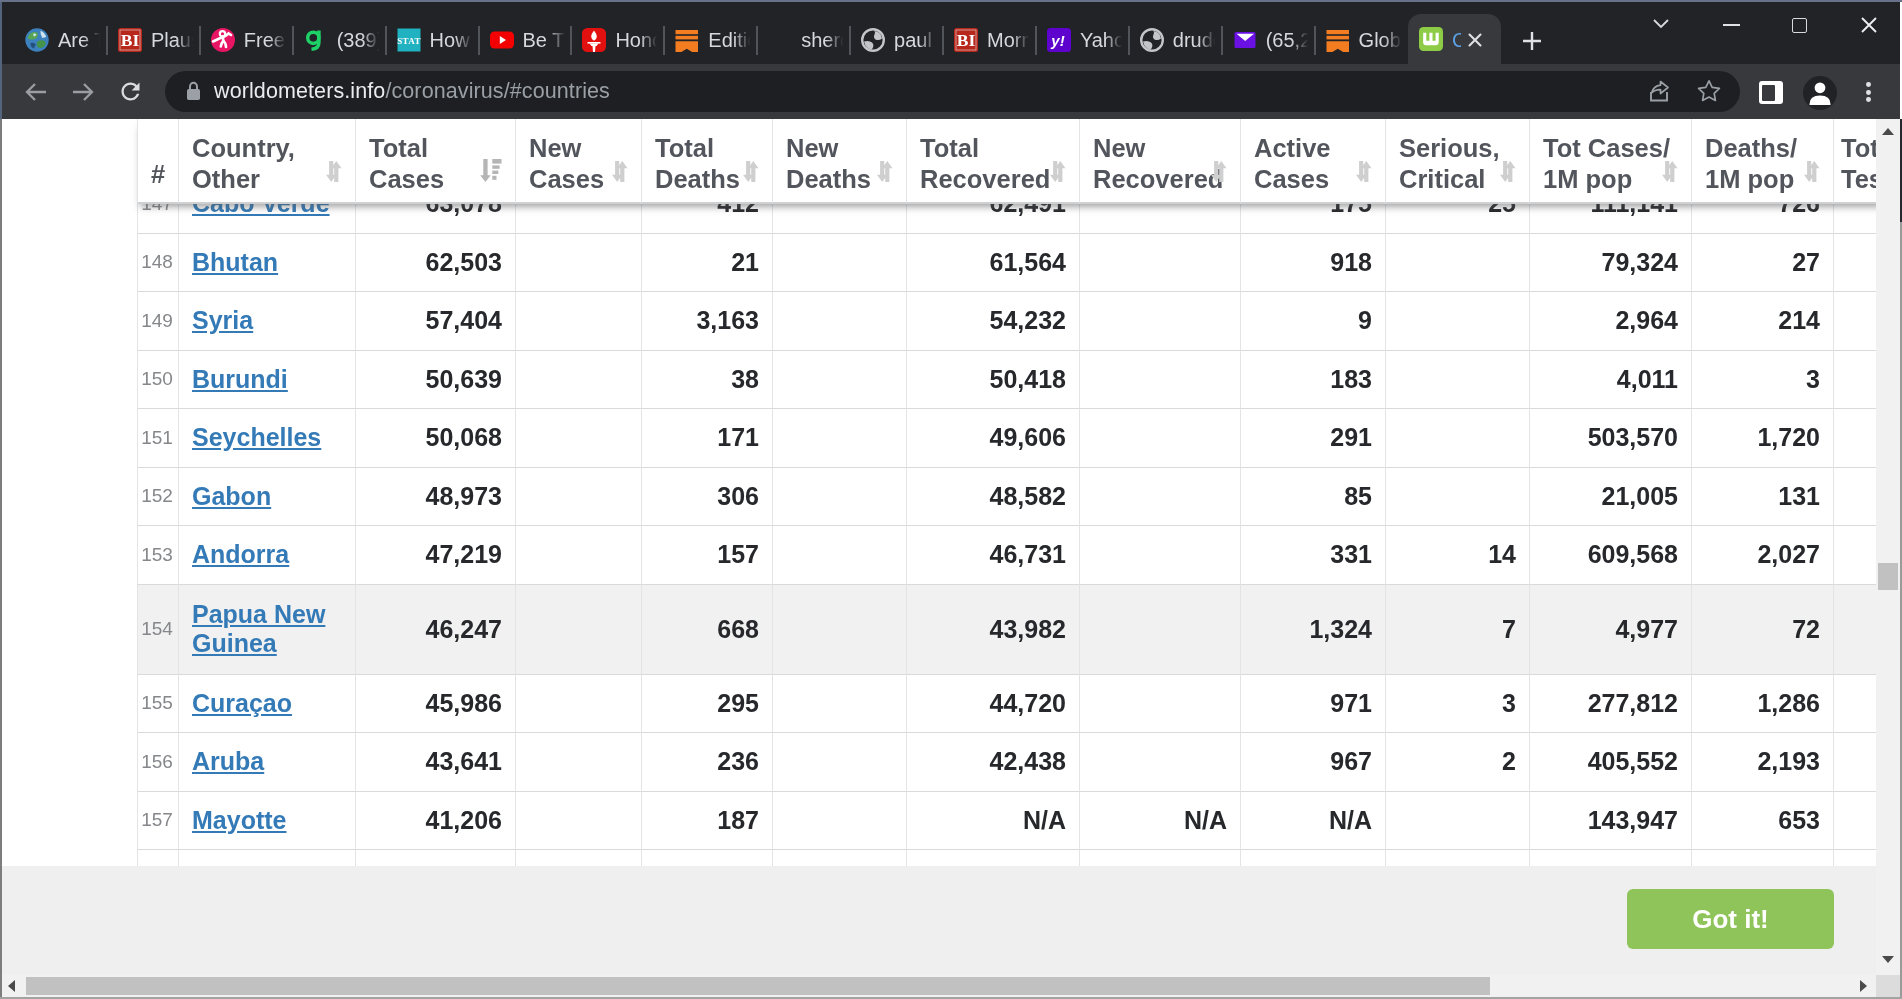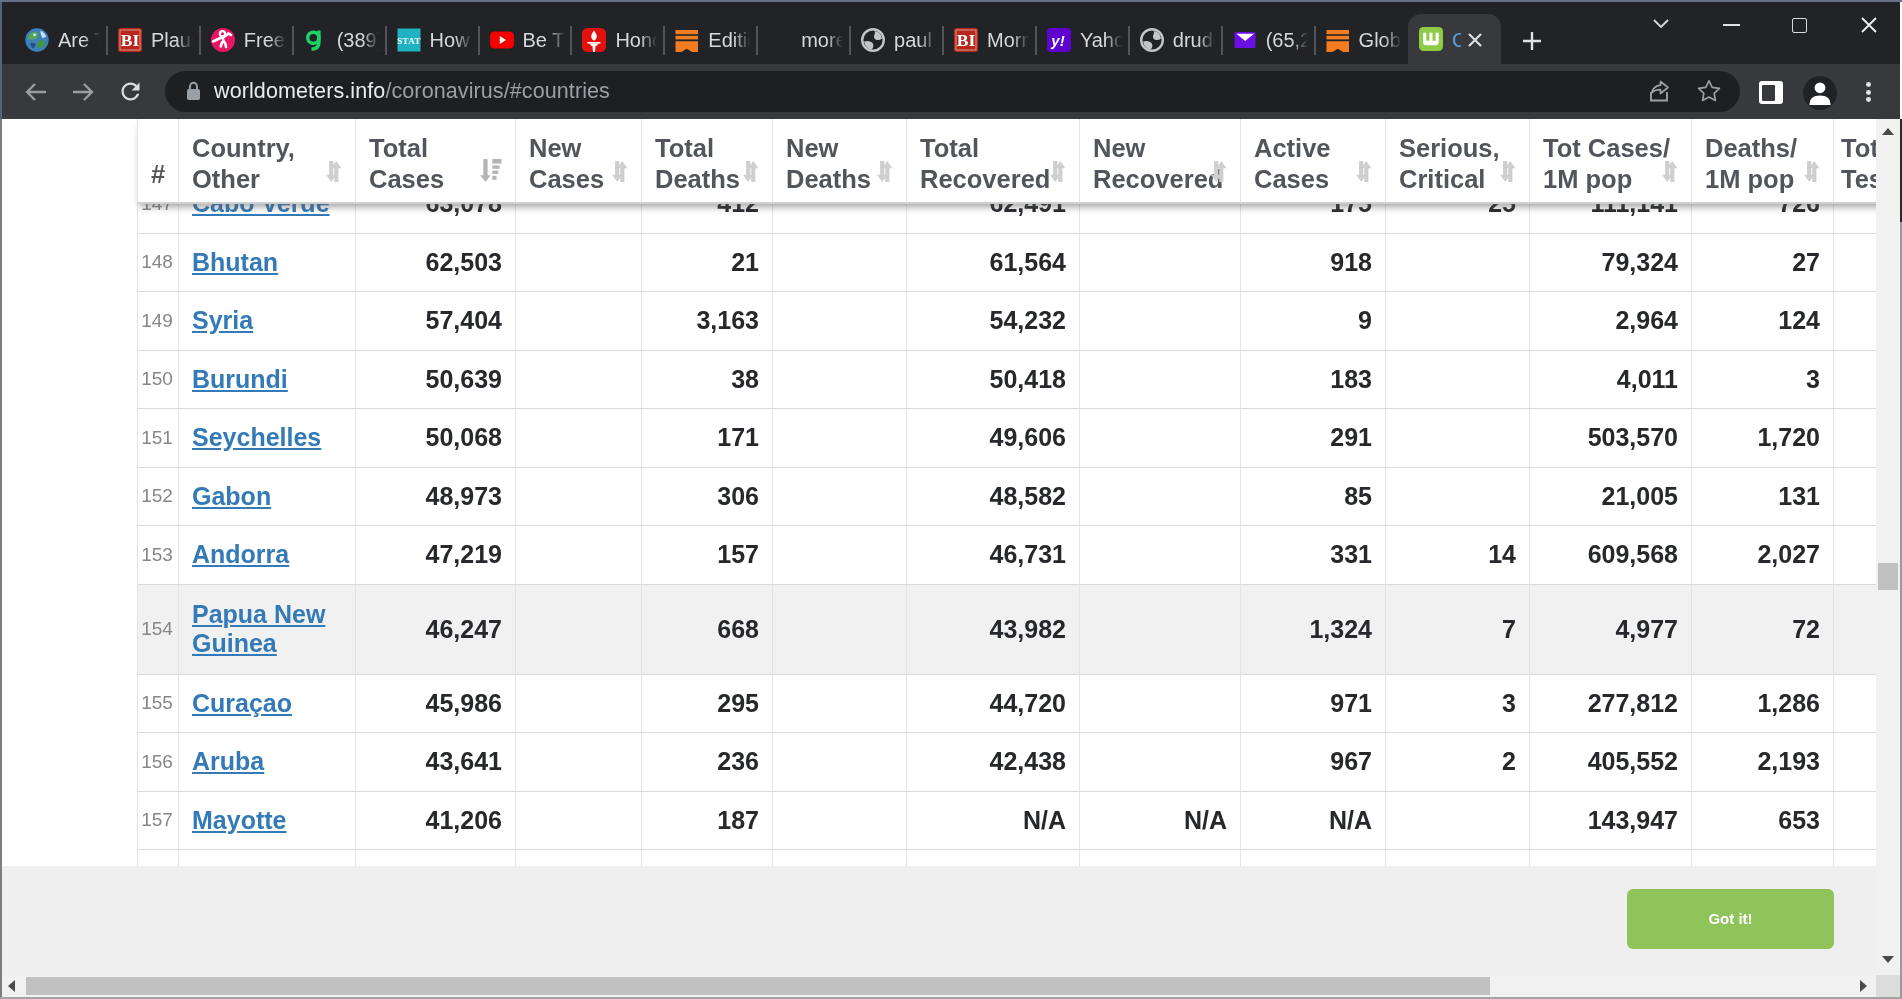--- a/index.html
+++ b/index.html
@@ -54,21 +54,21 @@
   #headtbl tr { height:85px; }
   #headtbl td { color:#52565c; vertical-align:top; text-align:left; padding:14px 0 0 13px;
                 line-height:31px; font-size:25.5px; position:relative; border-bottom:2px solid #cfd0d1;}
   #headtbl td .sic { position:absolute; right:13px; bottom:13px; }
 
   
   #cookiebar { left:0; top:747px; width:1876px; height:109px; background:#efefef; z-index:6; }
   #cookiebar .msg { position:absolute; left:46px; top:38px; font-size:24px; color:#4a4a4a; }
   #cookiebar .learn { color:#646464; text-decoration:underline; }
   #gotit { position:absolute; left:1625px; top:23px; width:207px; height:60px; background:#8fc45a;
-           border-radius:6px; color:#fff; font-size:15px; font-weight:bold; text-align:center; line-height:60px; }
+           border-radius:6px; color:#fff; font-size:26px; font-weight:bold; text-align:center; line-height:60px; }
 
   
   #vsb { left:1876px; top:119px; width:24px; height:856px; background:#f1f1f1; }
   #vsb .thumb { position:absolute; left:2px; top:444px; width:20px; height:27px; background:#c1c1c1; }
   #hsb { left:0; top:975px; width:1876px; height:22px; background:#f1f1f1; }
   #hsb .thumb { position:absolute; left:26px; top:2px; width:1464px; height:18px; background:#c1c1c1; }
   #corner { left:1876px; top:975px; width:24px; height:22px; background:#dcdcdc; }
   .tri { width:0; height:0; position:absolute; }
 </style>
 </head>
@@ -147,21 +147,21 @@
       <span class="fav"><svg viewBox="0 0 24 24">
           <g fill="#f47d21">
             <rect x="0.5" y="2" width="22.5" height="4.2"></rect>
             <rect x="0.5" y="7.8" width="22.5" height="3.6"></rect>
             <path d="M0.5 13.2 H23 V27.5 L11.75 20.8 L0.5 27.5z"></path>
           </g>
         </svg></span>
       <span class="title">Editio</span>
     </div>
   <div class="tab" style="left:755.2px">
-      <span class="title">more</span>
+      <span class="title">sherd</span>
     </div>
   <div class="tab" style="left:848.1px">
       <span class="fav"><svg viewBox="0 0 24 24">
           <circle cx="12" cy="12" r="10.8" fill="none" stroke="#c3c5c8" stroke-width="2.4"></circle>
           <path fill="#c3c5c8" d="M13.5 3 Q20 3.5 21 10.5 Q18 13 14.5 11.5 Q12 9.5 13.5 6.5 Q14.5 4.5 13.5 3z"></path>
           <path fill="#c3c5c8" d="M3 13.5 Q8 12 11 14.5 Q13.5 17 11.5 20.5 L10.5 21.5 Q4.5 20.5 3 13.5z"></path>
         </svg></span>
       <span class="title">paul p</span>
     </div>
   <div class="tab" style="left:941px">
@@ -420,21 +420,21 @@
           <td class="country"><a>Syria</a></td>
           <td>57,404</td>
           <td></td>
           <td>3,163</td>
           <td></td>
           <td>54,232</td>
           <td></td>
           <td>9</td>
           <td></td>
           <td>2,964</td>
-          <td>124</td>
+          <td>214</td>
           <td></td>
         </tr>
     <tr>
           <td class="num">150</td>
           <td class="country"><a>Burundi</a></td>
           <td>50,639</td>
           <td></td>
           <td>38</td>
           <td></td>
           <td>50,418</td>

